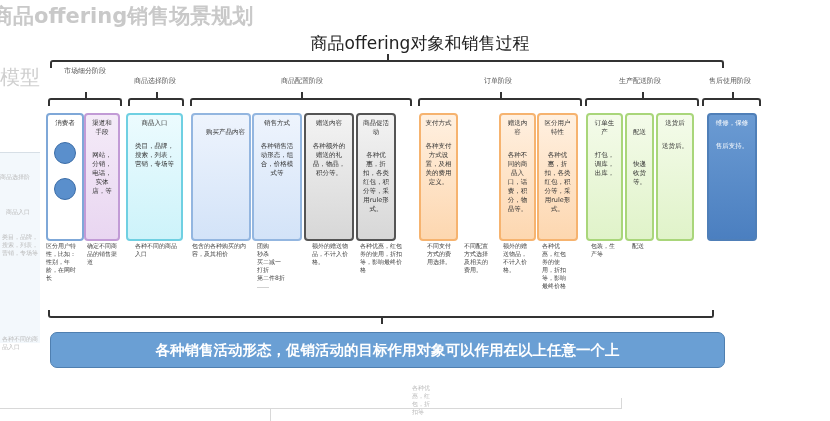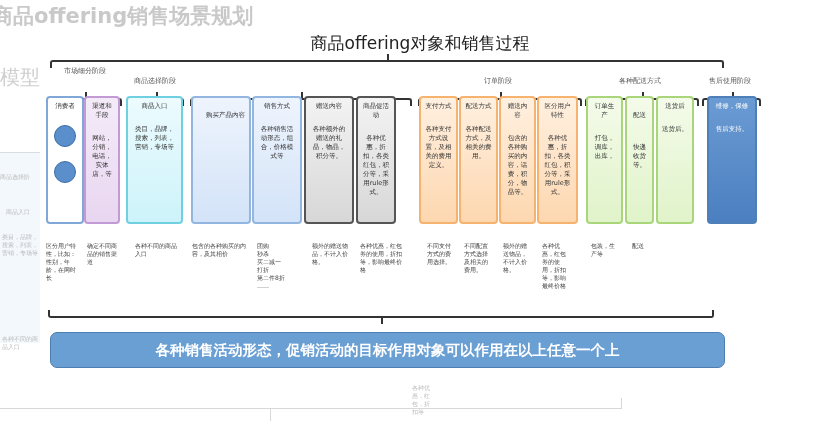--- a/index.html
+++ b/index.html
@@ -42,21 +42,21 @@
   .brace .tick { position:absolute; left:50%; top:-8px; width:2px; height:7px; background:#333; }
   .brace-down {
     position:absolute; border:2px solid #333; border-top:none; height:6px;
     border-radius:0 0 3px 3px;
   }
   .brace-down .tick { position:absolute; left:50%; bottom:-8px; width:2px; height:7px; background:#333; }
   .stage-label {
     position:absolute; font-size:7px; color:#555; text-align:center; white-space:nowrap;
   }
   .col {
-    position:absolute; top:68px; height:128px; border-radius:4px; box-sizing:border-box;
+    position:absolute; top:85px; height:128px; border-radius:4px; box-sizing:border-box;
     border:2px solid; font-size:6.5px; line-height:9px; text-align:center; color:#333;
     padding:4px 4px; overflow:hidden;
   }
   .col .h { display:block; margin-bottom:14px; }
   .col .b { display:block; }
   .c-blue-out { border-color:#7fa8d8; background:#ffffff; }
   .c-purple { border-color:#c29bd6; background:linear-gradient(#f4ebf8,#e9d6f1); }
   .c-cyan { border-color:#6fd0e2; background:linear-gradient(#ecfbfe,#cdf3fa); }
   .c-lblue { border-color:#93b6e0; background:linear-gradient(#eef4fd,#d3e3f8); }
   .c-gray { border-color:#555; background:linear-gradient(#f3f3f3,#d7d7d7); }
@@ -96,22 +96,23 @@
 
 <div class="diagram">
   <div class="main-title"><span>商品offering对象和销售过程</span></div>
 
   <div class="brace" style="left:10px;top:32px;width:670px;">
       <div class="tick"></div>
     </div>
 
   <div class="stage-label" style="left:10px;top:38px;width:70px">市场细分阶段</div>
   <div class="stage-label" style="left:85px;top:48px;width:60px">商品选择阶段</div>
+  <div class="stage-label" style="left:152px;top:48px;width:220px">商品配置阶段</div>
   <div class="stage-label" style="left:378px;top:48px;width:160px">订单阶段</div>
-  <div class="stage-label" style="left:545px;top:48px;width:110px">各种配送方式</div>
+  <div class="stage-label" style="left:545px;top:48px;width:110px">生产配送阶段</div>
   <div class="stage-label" style="left:660px;top:48px;width:60px">售后使用阶段</div>
 
   <div class="brace" style="left:8px;top:70px;width:70px;">
       <div class="tick"></div>
     </div>
   <div class="brace" style="left:88px;top:70px;width:52px;">
       <div class="tick"></div>
     </div>
   <div class="brace" style="left:150px;top:70px;width:218px;">
       <div class="tick"></div>
@@ -151,27 +152,23 @@
     <span class="b">各种额外的赠送的礼品，物品，积分等。</span>
   </div>
   <div class="col c-gray" style="left:316px;width:40px">
     <span class="h">商品促活动</span>
     <span class="b">各种优惠，折扣，各类红包，积分等，采用rule形式。</span>
   </div>
   <div class="col c-orange" style="left:379px;width:39px">
     <span class="h">支付方式</span>
     <span class="b">各种支付方式设置，及相关的费用定义。</span>
   </div>
-  <div class="col c-orange" style="left:419px;width:39px">
-    <span class="h">配送方式</span>
-    <span class="b">各种配送方式，及相关的费用。</span>
-  </div>
   <div class="col c-orange" style="left:459px;width:37px">
     <span class="h">赠送内容</span>
-    <span class="b">包含的各种购买的内容，话费，积分，物品等。</span>
+    <span class="b">各种不同的商品入口，话费，积分，物品等。</span>
   </div>
   <div class="col c-orange" style="left:497px;width:41px">
     <span class="h">区分用户特性</span>
     <span class="b">各种优惠，折扣，各类红包，积分等，采用rule形式。</span>
   </div>
   <div class="col c-green" style="left:546px;width:37px">
     <span class="h">订单生产</span>
     <span class="b">打包，调库，出库，</span>
   </div>
   <div class="col c-green" style="left:585px;width:29px;white-space:pre-line">

